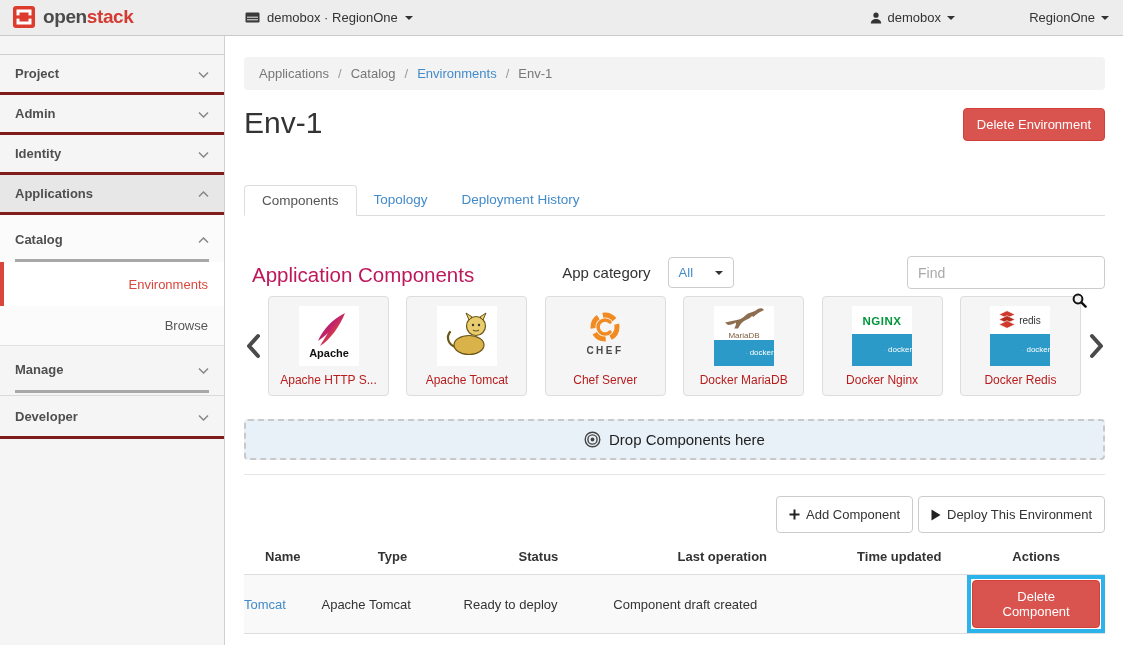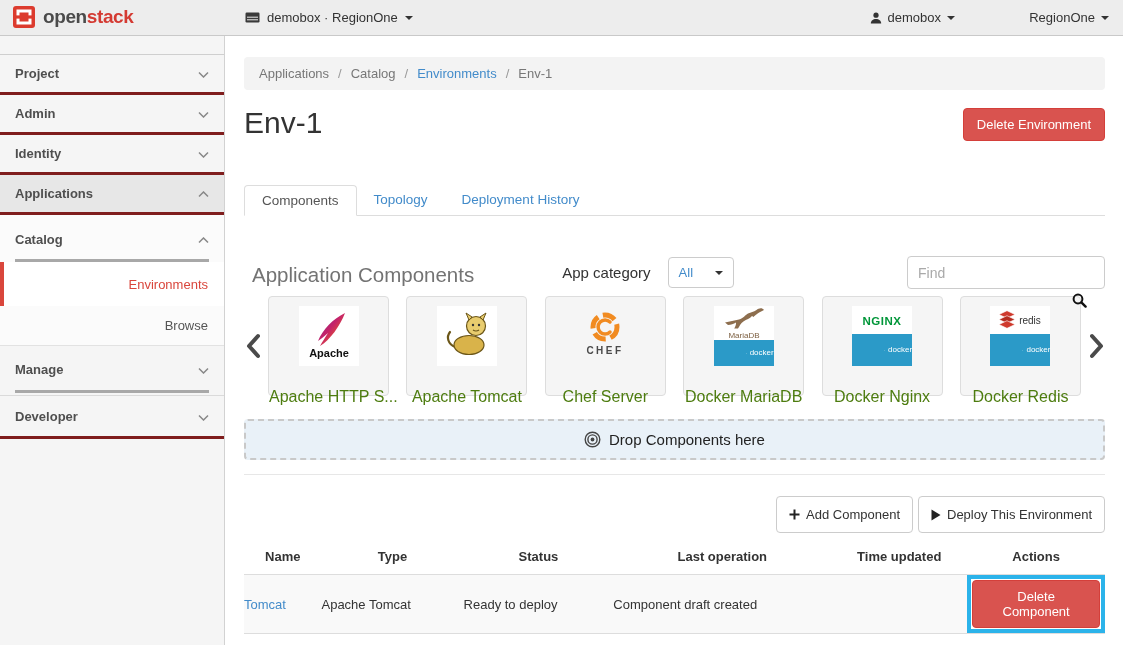--- a/index.html
+++ b/index.html
@@ -48,42 +48,42 @@
   .title-row { display:flex; align-items:flex-start; margin-top:15px; }
   h1 { font-size:30px; font-weight:normal; color:#333; margin:0; line-height:35px; }
   .btn-danger { background:#d9534f; border:1px solid #d43f3a; color:#fff; font-size:13px;
                 padding:8px 13px; border-radius:4px; cursor:pointer; }
   .title-row .btn-danger { margin-left:auto; margin-top:3px; }
   .tabs { margin-top:44px; border-bottom:1px solid #ddd; display:flex; }
   .tab { padding:7px 17px; font-size:13.5px; color:#428bca; margin-bottom:-1px; cursor:pointer; }
   .tab.active { background:#fff; border:1px solid #ddd; border-bottom:1px solid #fff;
                 border-radius:4px 4px 0 0; color:#555; }
   .comp-head { display:flex; align-items:center; margin-top:40px; position:relative; }
-  h2 { font-size:20.5px; font-weight:normal; color:#737373; margin:4px 0 0 8px; }
+  h2 { font-size:20.5px; font-weight:normal; color:#be185d; margin:4px 0 0 8px; }
   .app-cat-label { font-size:15px; color:#333; margin-left:88px; }
   .all-btn { margin-left:17px; background:#fff; border:1px solid #ccc; border-radius:4px;
              padding:7px 10px; font-size:13px; color:#428bca; display:flex; align-items:center;
              gap:22px; cursor:pointer; }
   .find-input { margin-left:auto; width:198px; height:33px; border:1px solid #ccc; border-radius:4px;
                 padding:0 10px; font-size:14px; color:#333; outline:none; }
   .find-input::placeholder { color:#a9a9a9; }
   .search-glyph { position:absolute; right:18px; top:37px; cursor:pointer; }
   .carousel { display:flex; align-items:center; margin-top:7px; }
   .car-chev { width:17px; display:flex; justify-content:center; cursor:pointer; }
   .cards { flex:1; display:flex; justify-content:space-between; margin:0 7px; }
   .card { width:121px; height:100px; background:#f5f5f5; border:1px solid #ddd; border-radius:4px;
           text-align:center; cursor:pointer; }
   .logo-box { width:60px; height:60px; margin:9px auto 0; background:#fff;
               display:flex; flex-direction:column; align-items:center; justify-content:center;text-align:right; }
   .logo-box.no-bg { background:transparent; }
   .logo-art { flex:1; display:flex; align-items:center; justify-content:center; width:100%; }
   .ribbon { width:60px; height:32px; background:#2b9ac8; display:flex; align-items:center;
             justify-content:center; gap:3px;padding-left:32px; }
   .ribbon-text { color:#fff; font-size:8px; line-height:8px; }
-  .card-label { font-size:16px; color:#4d7c0f; margin-top:22px; white-space:nowrap; }
+  .card-label { font-size:12px; color:#b91c1c; margin-top:7px; white-space:nowrap; }
   .drop-zone { margin-top:23px; height:41px; background:#e9f1f8; border:2px dashed #c9c9c9;
                border-radius:4px; display:flex; align-items:center; justify-content:center;
                gap:8px; font-size:15px; color:#222; }
   .rule { border:none; border-top:1px solid #e7e7e7; margin:14px 0 0; }
   .actions-row { display:flex; justify-content:flex-end; gap:5px; margin-top:21px; }
   .btn-default { background:#fff; border:1px solid #ccc; border-radius:4px; padding:10px 12px;
                  font-size:13px; color:#333; display:flex; align-items:center; gap:6px; cursor:pointer; }
   table { width:100%; border-collapse:collapse; margin-top:7px; font-size:13px; }
   th { text-align:center; color:#333; font-weight:bold; padding:9px 0 10px; border-bottom:1px solid #ddd; }
   tbody tr { background:#f9f9f9; }

